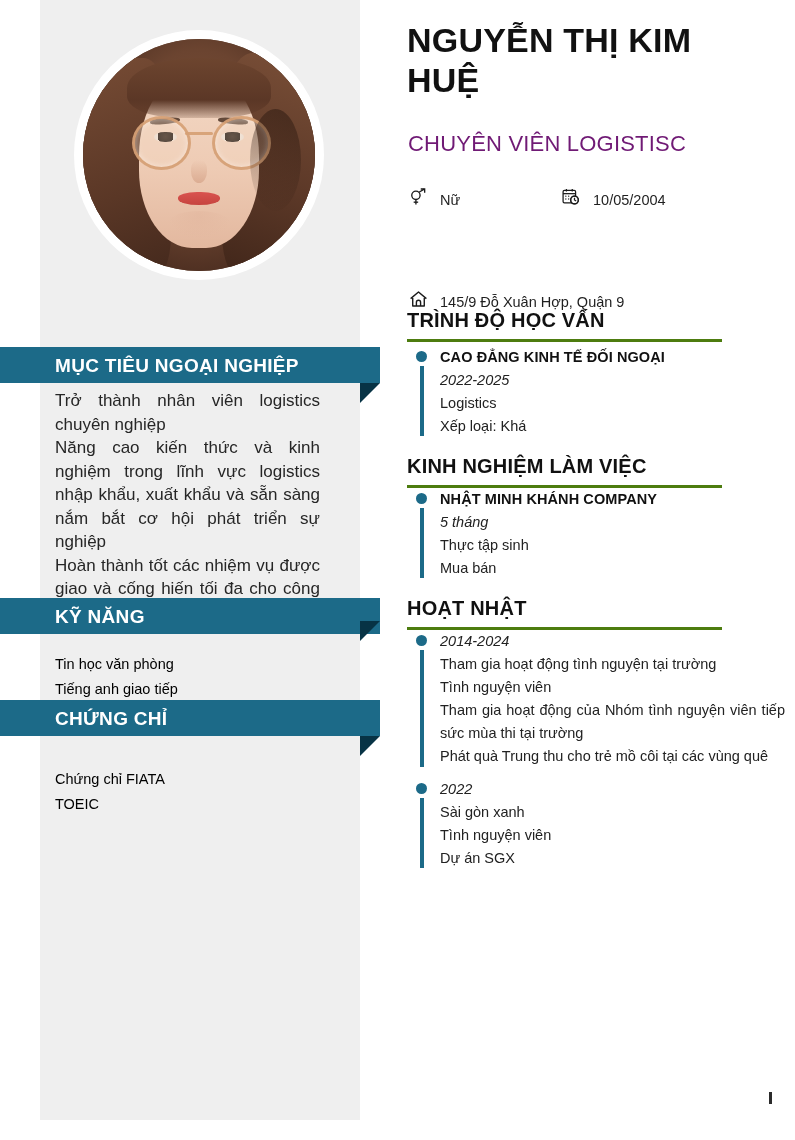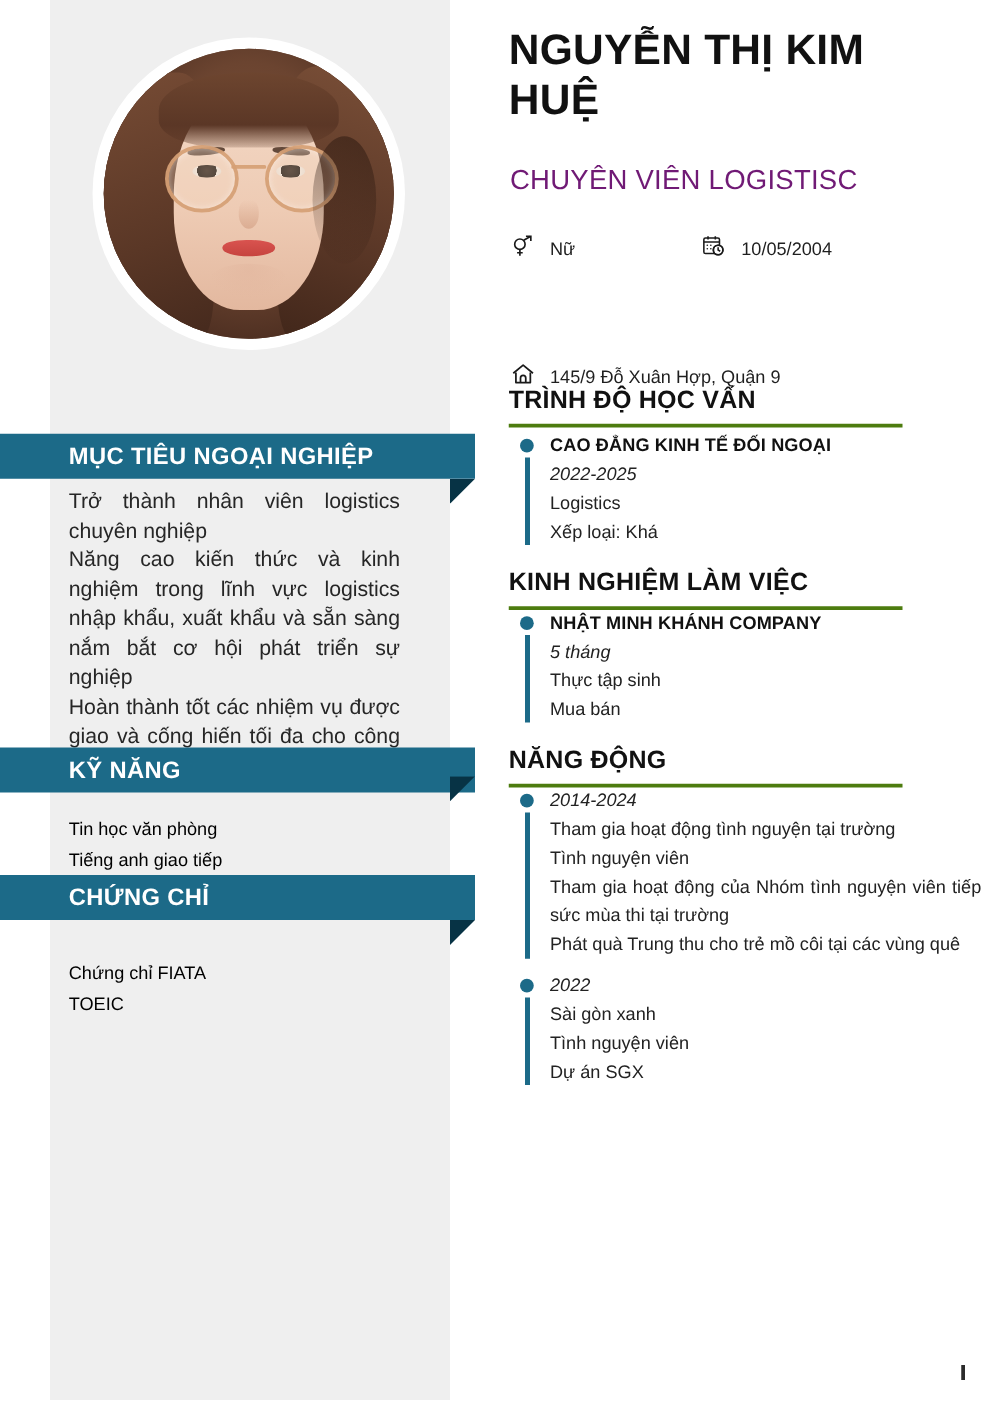--- a/index.html
+++ b/index.html
@@ -411,21 +411,21 @@
     <span class="entry-dot"></span>
     <span class="entry-bar"></span>
     <div class="entry-content">
       <div class="e-title">NHẬT MINH KHÁNH COMPANY</div>
       <div class="e-period">5 tháng</div>
       <div class="e-line">Thực tập sinh</div>
       <div class="e-line">Mua bán</div>
     </div>
   </div>
 
-  <div class="sec-heading" style="top:597px;">NĂNG ĐỘNG</div>
+  <div class="sec-heading" style="top:597px;">HOẠT NHẬT</div>
 
   <div class="entry" style="top:630px; height:139px;">
     <span class="entry-dot"></span>
     <span class="entry-bar"></span>
     <div class="entry-content" style="width:345px;">
       <div class="e-period">2014-2024</div>
       <div class="e-line">Tham gia hoạt động tình nguyện tại trường</div>
       <div class="e-line">Tình nguyện viên</div>
       <div class="e-line justify">Tham gia hoạt động của Nhóm tình nguyện viên tiếp sức mùa thi tại trường</div>
       <div class="e-line">Phát quà Trung thu cho trẻ mồ côi tại các vùng quê</div>

